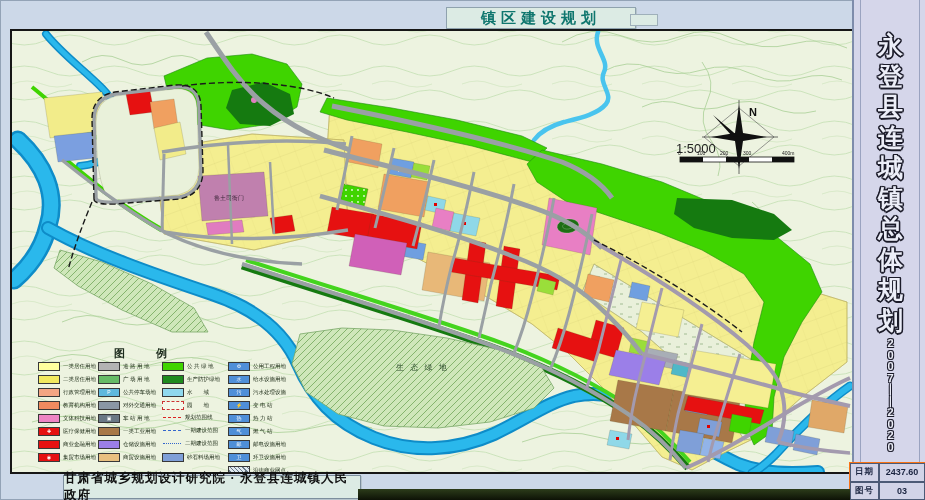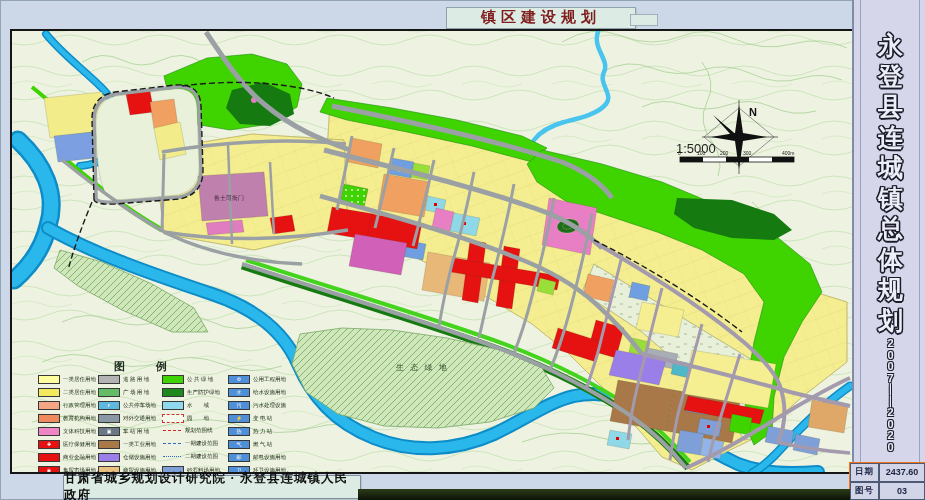--- a/index.html
+++ b/index.html
@@ -1,29 +1,29 @@
 <!DOCTYPE html>
 <html><head>
 <meta charset="utf-8">
 <style>
   html,body{margin:0;padding:0;}
   .page{position:relative;width:925px;height:500px;background:#ccd8e8;overflow:hidden;
         font-family:"Liberation Sans",sans-serif;box-shadow:inset 0 0 0 1px #93a3b6;}
   
   .tbox{position:absolute;top:7px;height:20px;background:#dcebe4;border:1px solid #8fa2ae;
-        box-shadow:1px 1px 0 #b6c4cc;display:flex;align-items:flex-start;justify-content:center;
-        font-weight:bold;font-size:15px;letter-spacing:5px;color:#7f1d1d;}
+        box-shadow:1px 1px 0 #b6c4cc;display:flex;align-items:center;justify-content:center;
+        font-weight:bold;font-size:15px;letter-spacing:5px;color:#0f766e;}
   .tbox1{left:446px;width:188px;}
   .tbox2{left:655px;width:193px;}
   .tconn{position:absolute;left:630px;top:14px;width:26px;height:10px;background:#dcebe4;border:1px solid #9fb0ba;}
   
   .map-frame{position:absolute;left:10px;top:29px;width:840px;height:441px;border:2px solid #161616;
              background:#edf3e0;overflow:hidden;}
   
-  .legend{position:absolute;left:26px;top:328px;width:256px;height:136px;font-family:Liberation Serif, serif;}
+  .legend{position:absolute;left:26px;top:315px;width:256px;height:136px;}
   .leg-title{position:absolute;left:76px;top:0;font-size:11px;font-weight:bold;letter-spacing:14px;color:#1c2a1c;}
   .leg-row{position:absolute;display:flex;align-items:center;gap:3px;white-space:nowrap;}
   .leg-label{font-size:5.5px;color:#15240f;transform:translateY(-0.5px);}
   .sw{position:relative;display:inline-block;width:20px;height:7px;border:0.5px solid #383838;
       font-size:5px;line-height:7px;color:#fff;text-align:center;overflow:hidden;flex:none;}
   .lw{position:absolute;left:1px;right:1px;top:2.5px;height:0;border-top:1.5px dashed #dd2222;}
   .lw.blue-dash{border-top:1.5px dashed #3366cc;}
   .lw.blue-dashdot{border-top:1.5px dotted #3366cc;}
   
   .sidebar{position:absolute;left:852px;top:0;width:73px;height:500px;background:#d5d6ea;

